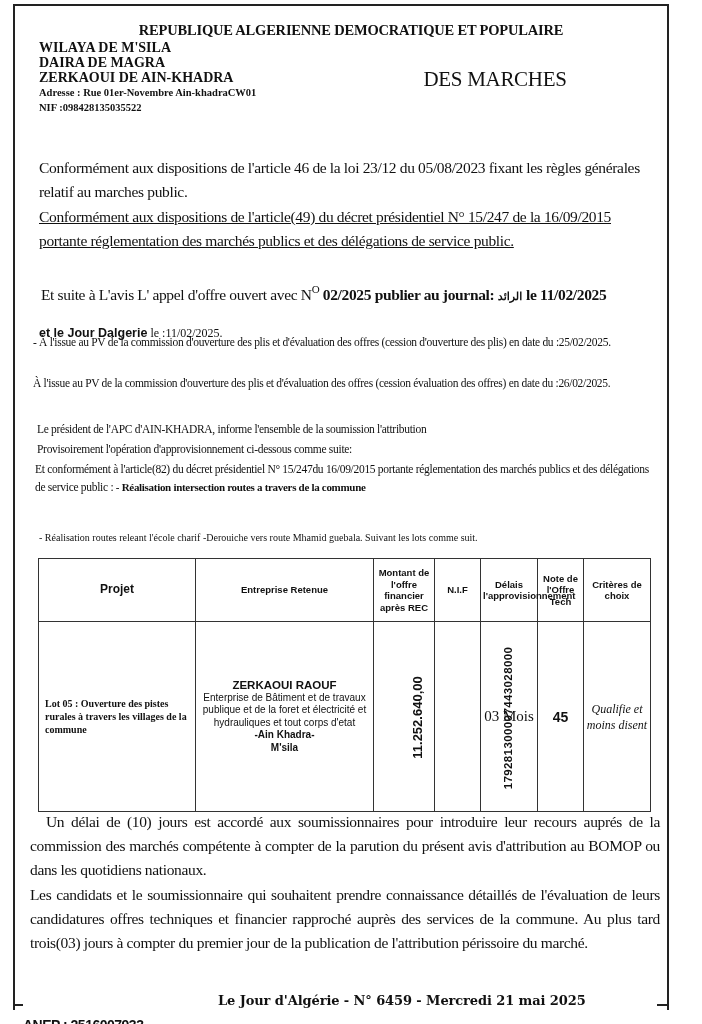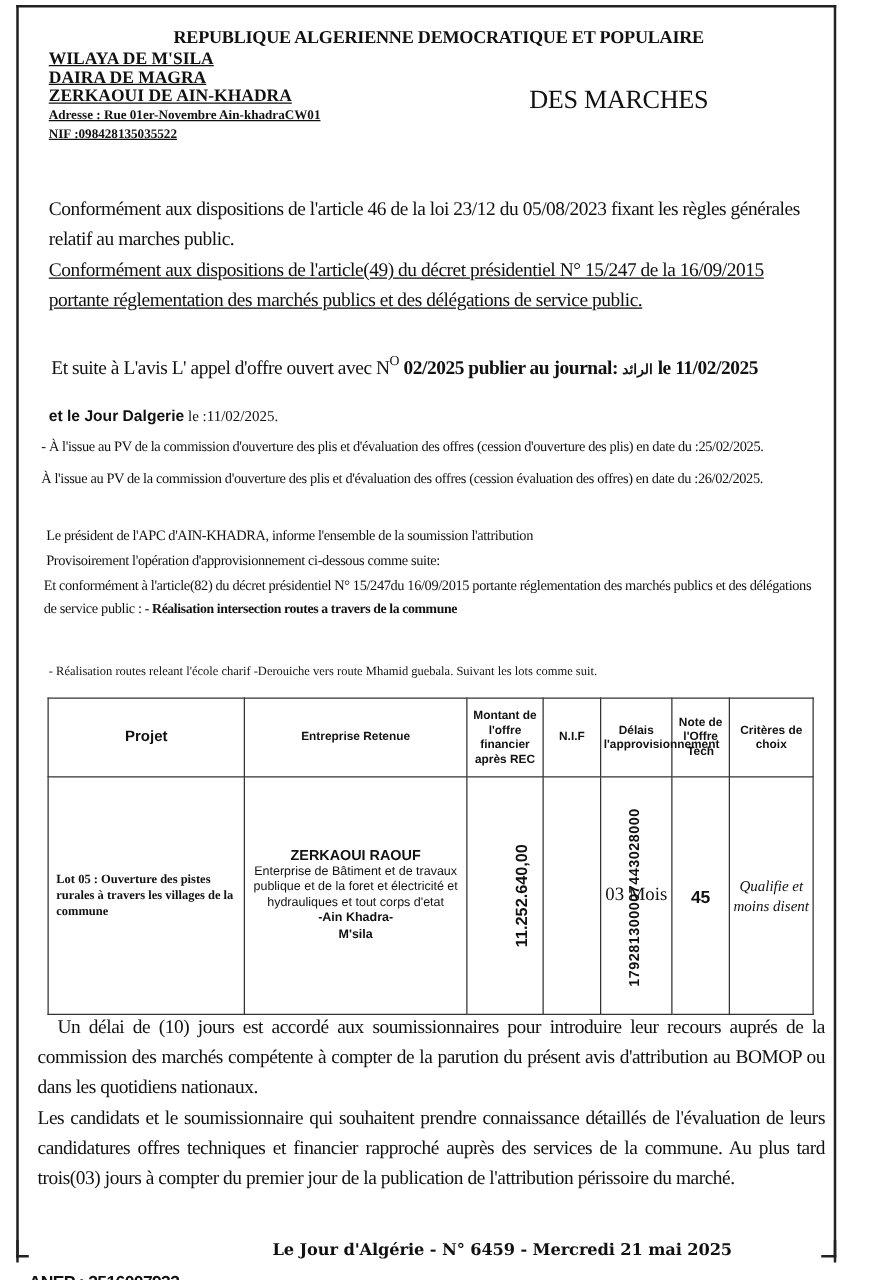--- a/index.html
+++ b/index.html
@@ -8,21 +8,21 @@
       position: absolute; left: 13px; top: 4px; width: 656px; height: 1006px;
       border-left: 2px solid #222; border-right: 2px solid #222; border-top: 2px solid #222;
       box-sizing: border-box;
     }
     .serif { font-family: "Liberation Serif", "DejaVu Serif", serif; }
 
     .republic {
       position: absolute; top: 22px; left: 0; width: 702px; text-align: center;
       font-size: 14.5px; font-weight: bold; letter-spacing: -0.2px;
     }
-    .admin { position: absolute; left: 39px; top: 40px; line-height: 15px; font-size: 14px; font-weight: bold; text-decoration: underline; }
+    .admin { position: absolute; left: 39px; top: 40px; line-height: 15px; font-size: 14px; font-weight: bold; }
     .admin .small { font-size: 10.5px; line-height: 15px; }
     .avis-title {
       position: absolute; left: 330px; top: 66px; width: 330px; text-align: center;
       font-size: 21px; line-height: 27px; letter-spacing: -0.3px;
     }
 
     .body-text { position: absolute; left: 39px; width: 620px; }
     .p-large { font-size: 15.5px; line-height: 24px; letter-spacing: -0.35px; }
     .p-small { font-size: 11.5px; line-height: 18px; letter-spacing: -0.3px; }
     .b { font-weight: bold; }
@@ -84,21 +84,21 @@
 <div class="body-text serif p-large" style="top:205px;text-decoration:underline;">Conformément aux dispositions de l'article(49) du décret présidentiel N° 15/247 de la 16/09/2015 portante réglementation des marchés publics et des délégations de service public.</div>
 
 <div class="body-text serif p-large" style="top:277px; left:41px;">
   <span>Et suite à L'avis L' appel d'offre ouvert avec N</span><span class="sup">O</span>
   <span class="b">02/2025</span><span class="b"> publier au journal: </span><span class="b" style="font-family:Liberation Sans, sans-serif;font-size:11px;">الرائد</span><span class="b"> le 11/02/2025</span>
 </div>
 <div class="body-text serif" style="top:310px; font-size:12px;margin-top:16px;">
   <span class="boldsans">et le </span><span class="boldsans">Jour Dalgerie</span><span> le :11/02/2025.</span>
 </div>
 
-<div class="body-text serif p-small" style="top:333px; left:33px; width:620px; padding-left:0;margin-top:16px;">- À l'issue au PV de la commission d'ouverture des plis et d'évaluation des offres (cession d'ouverture des plis) en date du :25/02/2025.</div>
+<div class="body-text serif p-small" style="top:333px; left:33px; width:620px; padding-left:0;">- À l'issue au PV de la commission d'ouverture des plis et d'évaluation des offres (cession d'ouverture des plis) en date du :25/02/2025.</div>
 <div class="body-text serif p-small" style="top:374px; left:33px;">À l'issue au PV de la commission d'ouverture des plis et d'évaluation des offres (cession évaluation des offres) en date du :26/02/2025.</div>
 <div class="body-text serif p-small" style="top:420px; left:37px;">Le président de l'APC d'AIN-KHADRA, informe l'ensemble de la soumission l'attribution</div>
 <div class="body-text serif p-small" style="top:440px; left:37px;">Provisoirement l'opération d'approvisionnement ci-dessous comme suite:</div>
 <div class="body-text serif p-small" style="top:460px; left:35px;">
   <span>Et conformément à l'article(82) du décret présidentiel N° 15/247du 16/09/2015  portante réglementation des marchés publics et des délégations de service public : </span><span class="b" style="font-size:11px;">- Réalisation intersection routes a travers de la commune</span>
 </div>
 <div class="body-text serif" style="top:532px; left:39px; font-size:10px; font-weight:normal;">- Réalisation routes releant l'école charif -Derouiche vers route Mhamid guebala. Suivant les lots comme suit.</div>
 
 <table class="lots">
   <colgroup>

